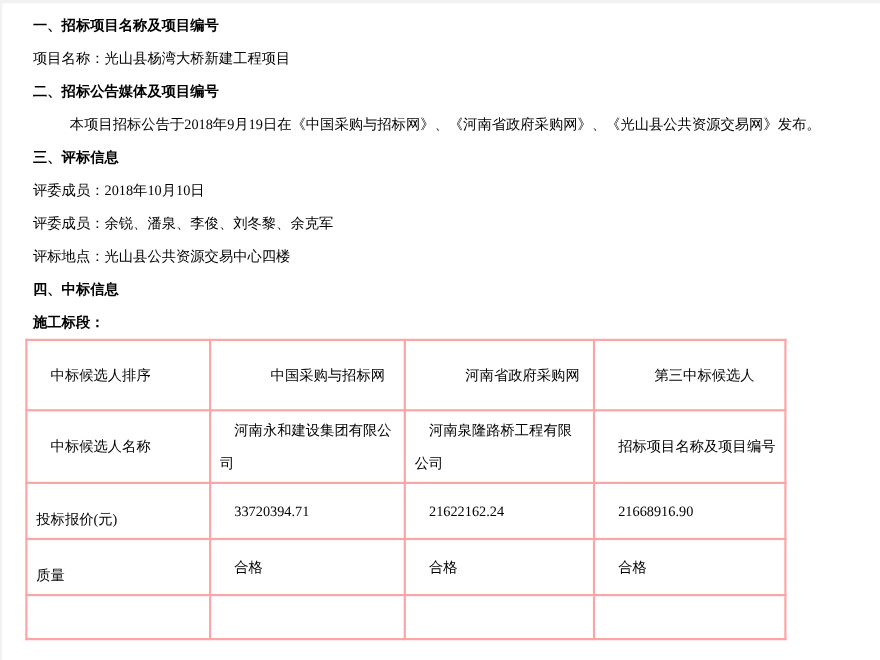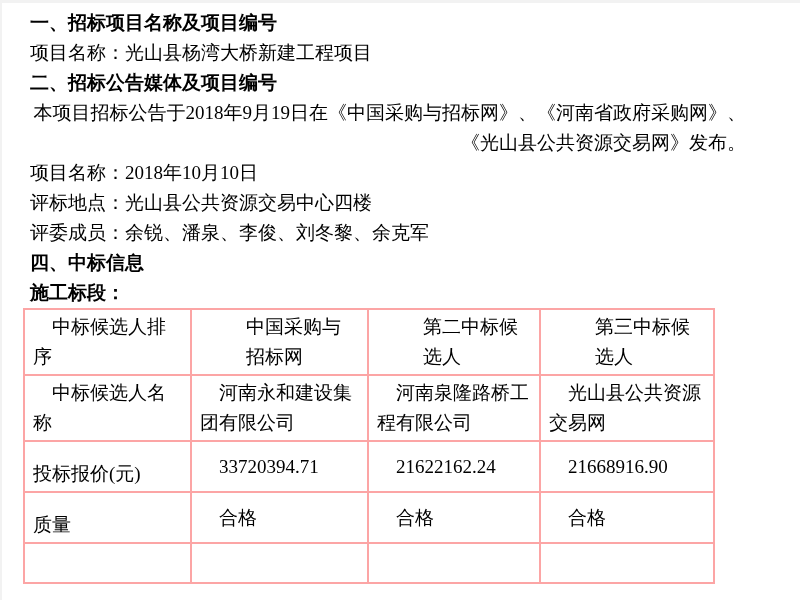--- a/index.html
+++ b/index.html
@@ -6,21 +6,21 @@
   body {
     width: 800px; height: 600px; overflow: hidden;
     background: #ffffff; position: relative;
     font-family: "Liberation Serif", "DejaVu Serif", serif;
     color: #000000;
   }
   .edge-top  { position: absolute; top: 0; left: 0; width: 800px; height: 3px; background: #f2f2f2; }
   .edge-left { position: absolute; top: 0; left: 0; width: 2px; height: 600px; background: #f2f2f2; }
 
   .doc { position: absolute; top: 0; left: 0; width: 800px; padding: 8px 0 0 30px; box-sizing: border-box; }
-  .doc p { margin: 0; font-size: 19px; line-height: 30px; }
+  .doc p { margin: 0; font-size: 13px; line-height: 30px; }
   .doc p.heading { font-weight: bold; }
   .doc p.announcement { width: 716px; text-align: right; }
 
   table.bid {
     border-collapse: collapse;
     table-layout: fixed;
     margin-left: -7px;
     margin-top: 0px;
     width: 690px;
   }
@@ -53,23 +53,24 @@
 <div class="edge-left"></div>
 
 <div class="doc">
 
   <p class="heading">一、招标项目名称及项目编号</p>
   <p>项目名称：光山县杨湾大桥新建工程项目</p>
 
   <p class="heading">二、招标公告媒体及项目编号</p>
   <p class="announcement">本项目招标公告于2018年9月19日在《中国采购与招标网》、《河南省政府采购网》、《光山县公共资源交易网》发布。</p>
 
-  <p>项目名称：2018年10月10日</p>
+  <p class="heading">三、评标信息</p>
+  <p>评委成员：2018年10月10日</p>
+  <p>评委成员：余锐、潘泉、李俊、刘冬黎、余克军</p>
   <p>评标地点：光山县公共资源交易中心四楼</p>
-  <p>评委成员：余锐、潘泉、李俊、刘冬黎、余克军</p>
 
   <p class="heading">四、中标信息</p>
   <p class="heading">施工标段：</p>
 
   <table class="bid">
     <colgroup>
         <col class="c1">
         <col class="c2">
         <col class="c3">
         <col class="c4">
@@ -77,39 +78,39 @@
 
     <tbody>
         <tr class="r-header">
       <td class="wrap-label">
         <p>中标候选人排序</p>
           </td>
       <td class="hdr-val">
         <p>中国采购与招标网</p>
           </td>
       <td class="hdr-val">
-        <p>第二中标候选人</p>
+        <p>河南省政府采购网</p>
           </td>
       <td class="hdr-val">
         <p>第三中标候选人</p>
           </td>
     </tr>
 
     <tr class="r-names">
       <td class="wrap-label">
         <p>中标候选人名称</p>
           </td>
       <td>
         <p>河南永和建设集团有限公司</p>
           </td>
       <td>
         <p>河南泉隆路桥工程有限公司</p>
           </td>
       <td>
-        <p>光山县公共资源交易网</p>
+        <p>招标项目名称及项目编号</p>
           </td>
     </tr>
 
     <tr class="r-price">
       <td class="plain-label">
         <p>投标报价(元)</p>
           </td>
       <td>
         <p>33720394.71</p>
           </td>

